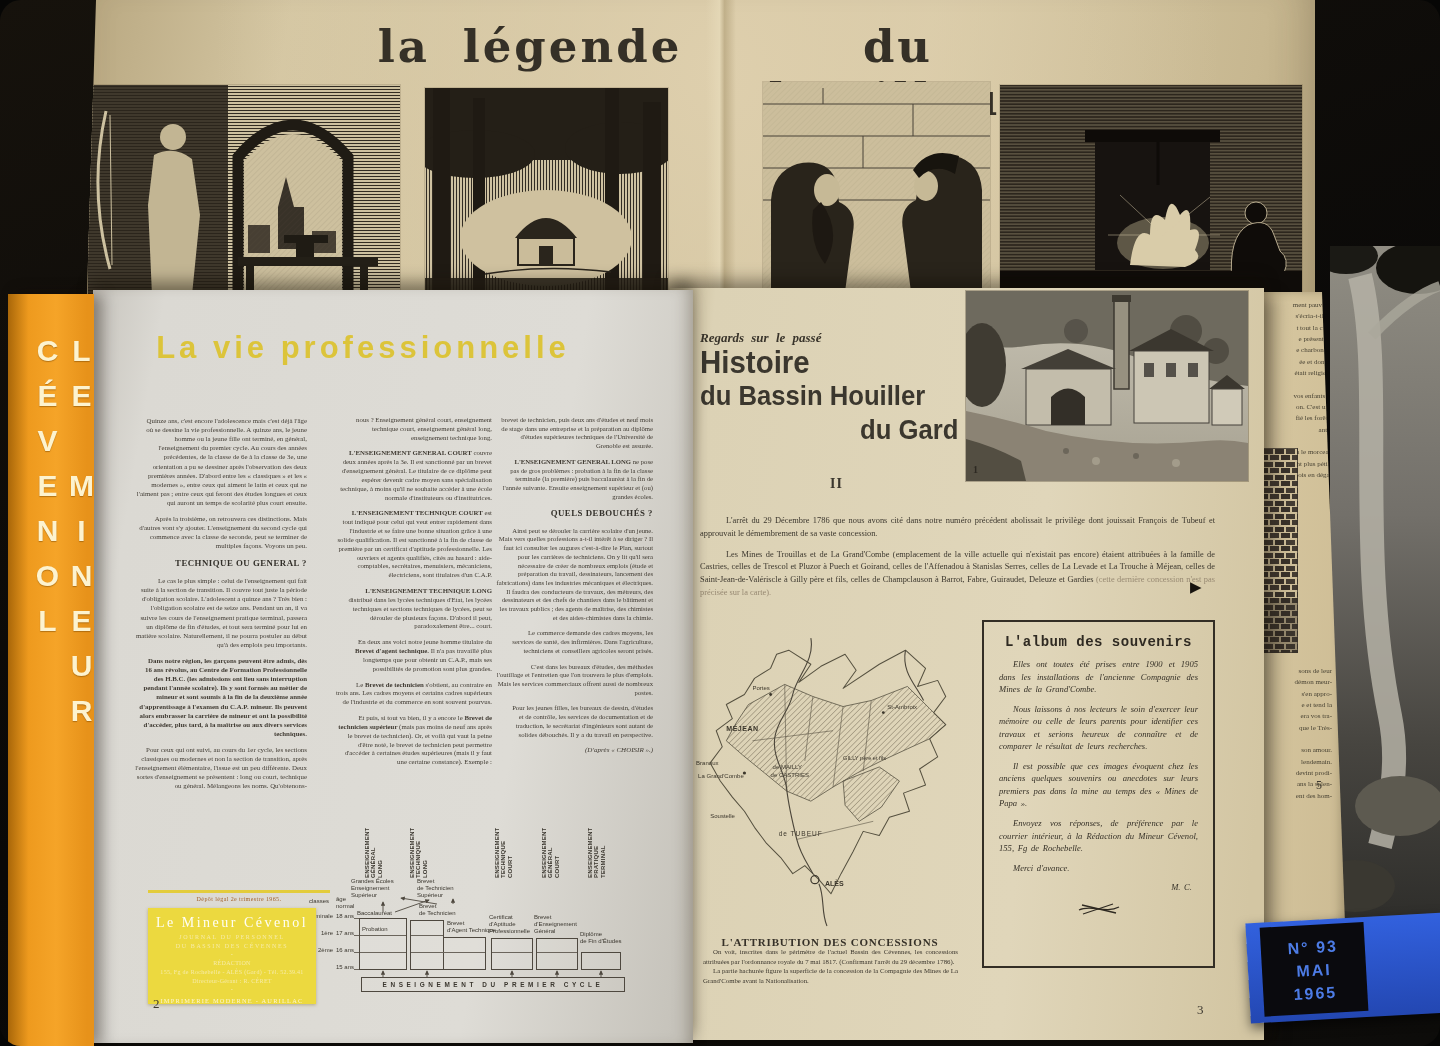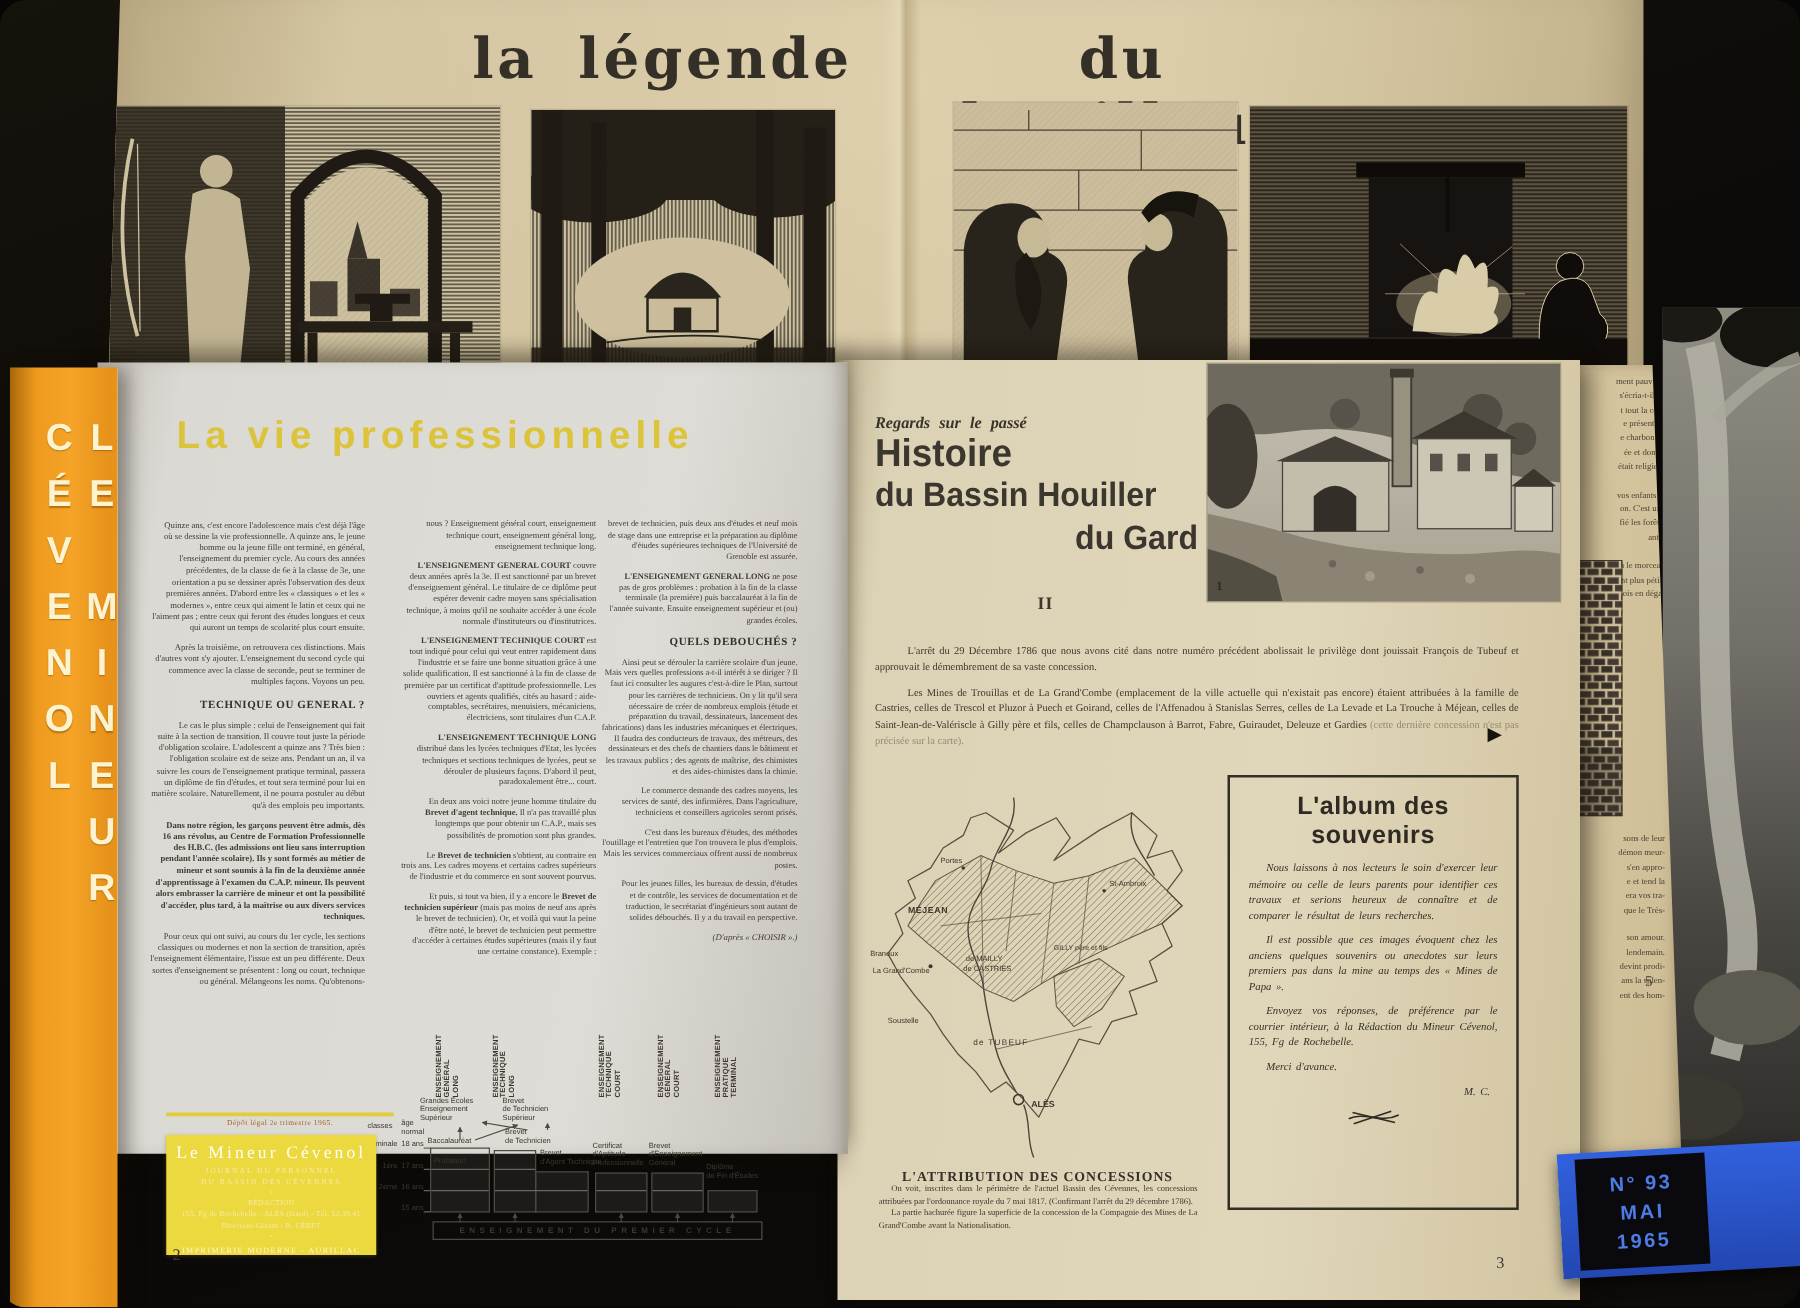--- a/index.html
+++ b/index.html
@@ -29,21 +29,21 @@
     clip-path:polygon(0 0,100px 0,126px 100%,0 100%);
     box-shadow:inset -8px 0 10px rgba(50,38,18,.25);}
   .frag{position:absolute;right:16px;width:102px;font-size:7px;line-height:1.62;color:#484233;text-align:right;}
   .frag.top{top:8px;} .frag.bottom{top:374px;}
   .p5num{position:absolute;right:26px;top:486px;font-size:12px;color:#3d382e;}
 
   
   .side-photo{position:absolute;left:1330px;top:246px;z-index:1;}
 
   
-  .left-page{position:absolute;left:78px;top:290px;width:600px;height:633px;z-index:6;
+  .left-page{position:absolute;left:93px;top:290px;width:600px;height:753px;z-index:6;
     background:linear-gradient(100deg,#c8c5be,#dbd9d3 10%,#dedcd6 68%,#c6c3bb 97%);
     box-shadow:0 -9px 14px rgba(20,14,6,.4),-8px 10px 18px rgba(20,14,6,.35),inset -12px 0 16px -8px rgba(60,50,30,.35);}
   .right-page{position:absolute;left:670px;top:288px;width:594px;height:752px;z-index:5;
     background:linear-gradient(95deg,#c2b593,#dcd2b5 7%,#e0d6ba 60%,#d3c6a3 96%);
     box-shadow:0 -9px 14px rgba(20,14,6,.35),10px 8px 16px rgba(20,14,6,.35);}
   .spine{position:absolute;left:8px;top:294px;width:86px;height:752px;z-index:7;
     background:linear-gradient(90deg,#a96709 0%,#ee9a1e 24%,#f5a428 56%,#e7921a 92%);
     box-shadow:8px 0 14px rgba(20,10,2,.4);}
   .spine-text{position:absolute;left:22px;top:40px;writing-mode:vertical-rl;text-orientation:upright;
     font-family:"Liberation Sans",sans-serif;font-weight:bold;font-size:30px;letter-spacing:12px;
@@ -107,22 +107,22 @@
   .intro-tail{color:#978972;}
   .tri{position:absolute;left:520px;top:290px;font-size:15px;color:#17140f;}
   .map-svg{position:absolute;left:22px;top:332px;}
   .map-cap-t{position:absolute;left:30px;top:648px;width:260px;text-align:center;font-weight:bold;
     font-size:11px;letter-spacing:.8px;color:#363128;}
   .map-cap{position:absolute;left:33px;top:659px;width:255px;font-size:6.8px;line-height:1.42;
     text-align:justify;color:#3b362d;}
   .map-cap p{margin:0;text-indent:10px;}
   .album{position:absolute;left:312px;top:332px;width:233px;height:348px;border:2px solid #332e25;
     box-sizing:border-box;padding:10px 15px;}
-  .album h2{margin:2px 0 8px;text-align:center;font-family:Liberation Sans, sans-serif;
-    font-weight:bold;font-size:20px;letter-spacing:.5px;color:#2f2a22;}
+  .album h2{margin:2px 0 8px;text-align:center;font-family:Liberation Mono, monospace;
+    font-weight:bold;font-size:14px;letter-spacing:.5px;color:#2f2a22;}
   .album p{margin:0 0 7px;font-style:italic;font-size:8.6px;line-height:1.46;text-align:justify;
     text-indent:14px;color:#353027;word-spacing:1.5px;}
   .album .sig{text-align:right;text-indent:0;padding-right:6px;}
   .flourish{display:block;margin:2px auto 0;}
 
   
   .issue-strip{position:absolute;left:1248px;top:918px;width:198px;height:100px;z-index:8;
     transform:rotate(-3.2deg);background:linear-gradient(180deg,#3261de,#2347b2);
     box-shadow:0 5px 12px rgba(0,0,0,.55);}
   .issue-box{position:absolute;left:14px;top:5px;width:104px;height:89px;background:#0a0a0e;
@@ -530,20 +530,21 @@
       </g>
     </svg>
     <div class="map-cap-t">L'ATTRIBUTION DES CONCESSIONS</div>
     <div class="map-cap">
       <p>On voit, inscrites dans le périmètre de l'actuel Bassin des Cévennes, les concessions attribuées par l'ordonnance royale du 7 mai 1817. (Confirmant l'arrêt du 29 décembre 1786).</p>
       <p>La partie hachurée figure la superficie de la concession de la Compagnie des Mines de La Grand'Combe avant la Nationalisation.</p>
     </div>
 
     <div class="album">
       <h2>L'album des souvenirs</h2>
+      <p>Elles ont toutes été prises entre 1900 et 1905 dans les installations de l'ancienne Compagnie des Mines de la Grand'Combe.</p>
       <p>Nous laissons à nos lecteurs le soin d'exercer leur mémoire ou celle de leurs parents pour identifier ces travaux et serions heureux de connaître et de comparer le résultat de leurs recherches.</p>
       <p>Il est possible que ces images évoquent chez les anciens quelques souvenirs ou anecdotes sur leurs premiers pas dans la mine au temps des « Mines de Papa ».</p>
       <p>Envoyez vos réponses, de préférence par le courrier intérieur, à la Rédaction du Mineur Cévenol, 155, Fg de Rochebelle.</p>
       <p>Merci d'avance.</p>
       <p class="sig">M. C.</p>
       <svg class="flourish" width="44" height="16" viewBox="0 0 44 16">
         <g stroke="#2f2a22" stroke-width="1.3" fill="none">
           <path d="M2,9 C14,3 28,13 42,6"></path>
             <path d="M6,13 L36,3"></path>
             <path d="M5,4 L39,12"></path>

